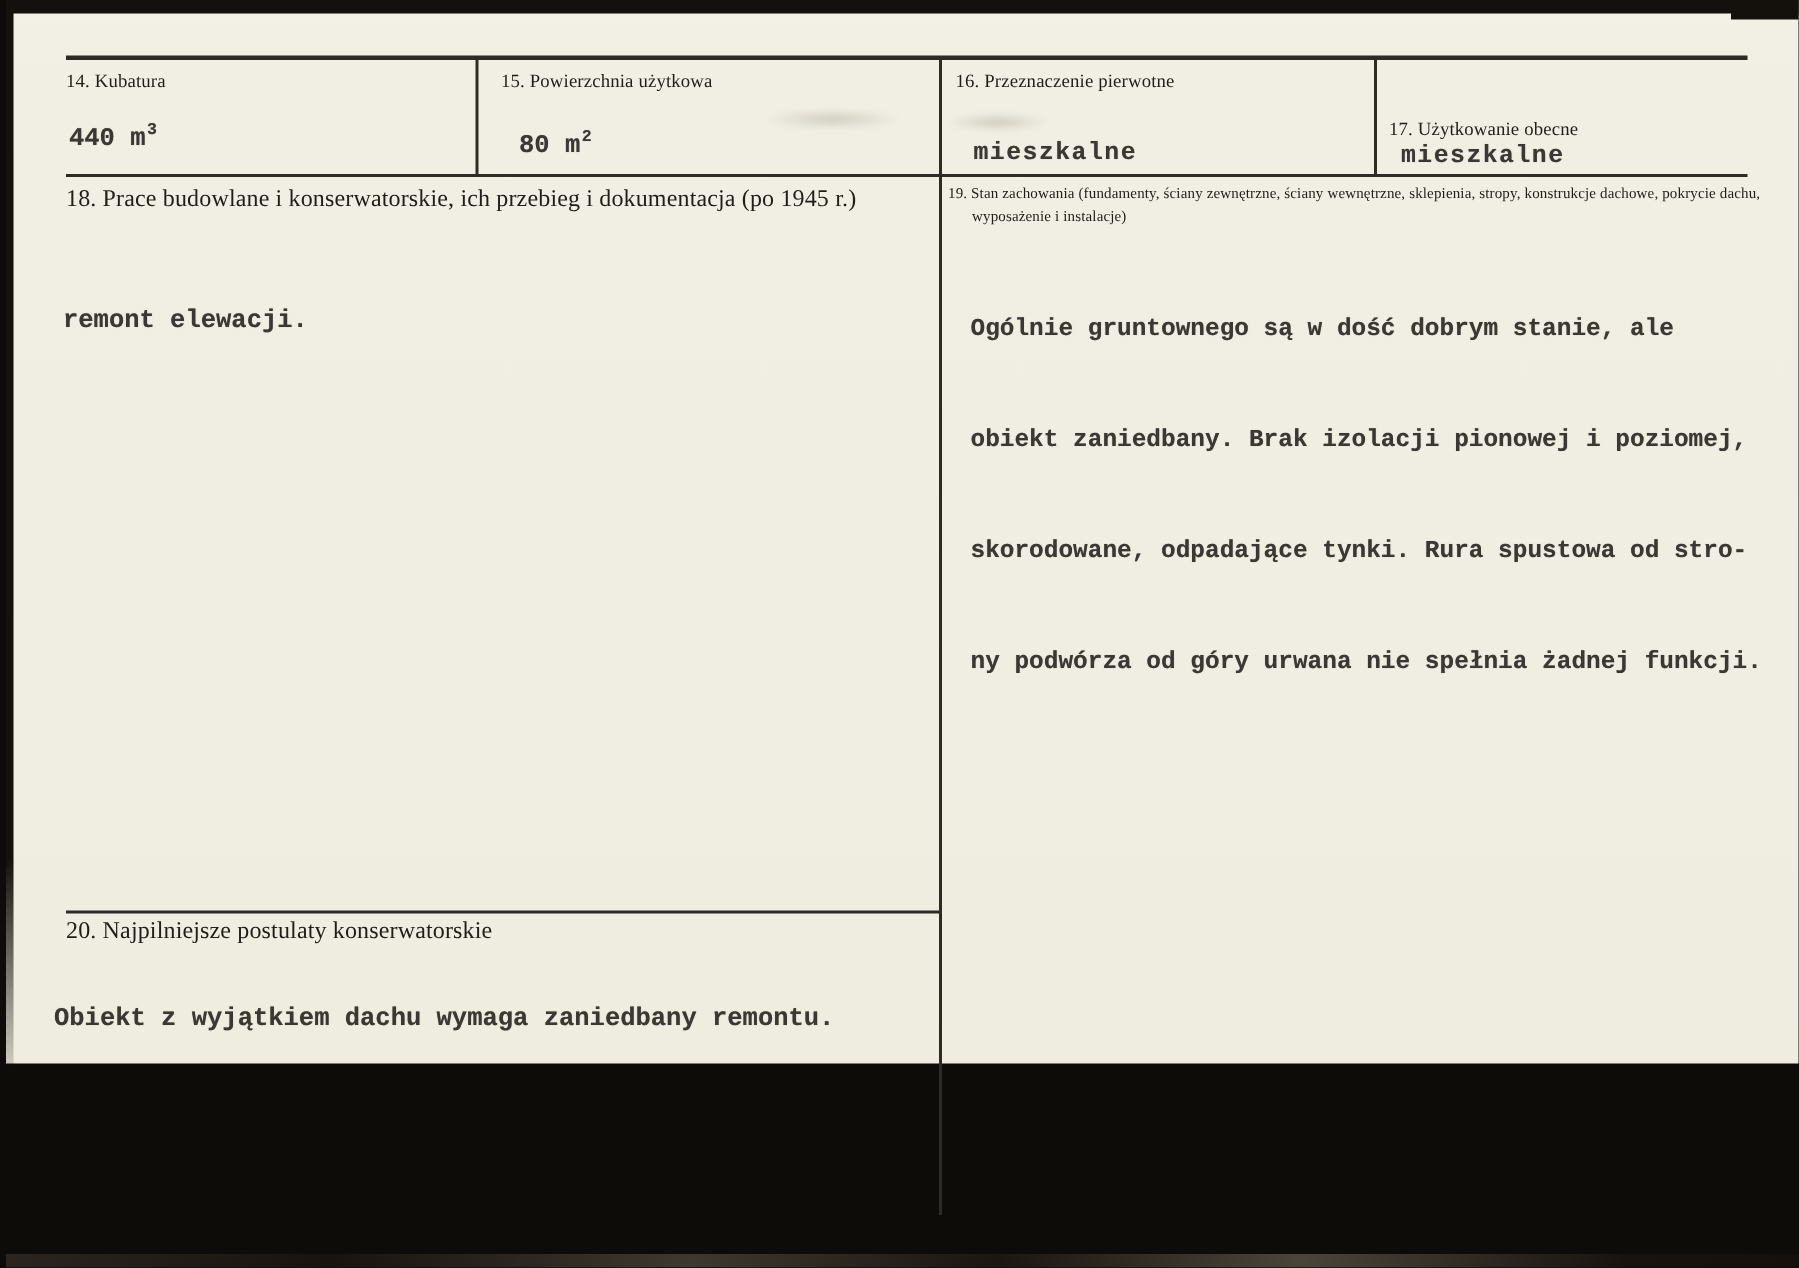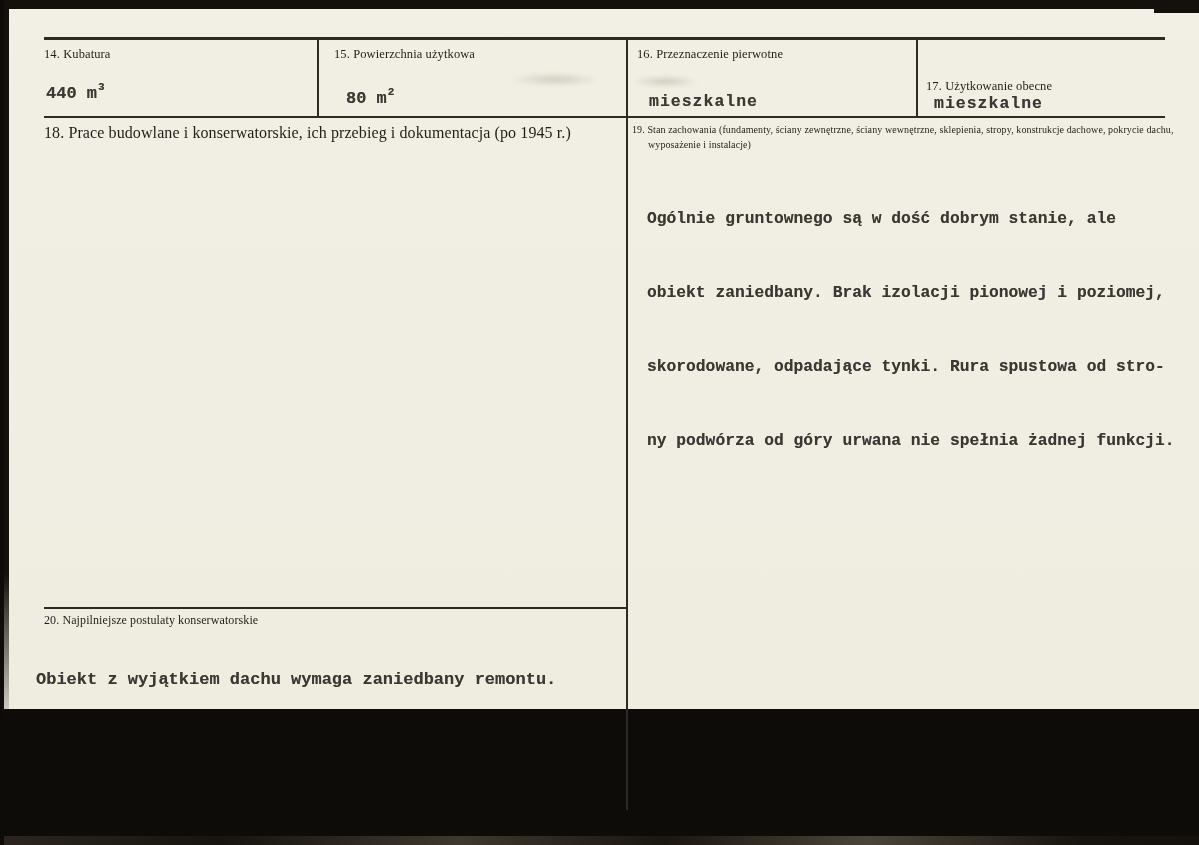--- a/index.html
+++ b/index.html
@@ -35,21 +35,21 @@
     font-family:"Liberation Serif", serif;letter-spacing:0.1px;white-space:nowrap;
   }
   .label-wrap{white-space:normal;}
   .l14{left:40px;top:47px;}
   .l15{left:330px;top:47px;font-family:Liberation Serif, serif;}
   .l16{left:633px;top:47px;}
   .l17{left:922px;top:47px;margin-top:32px;}
   .l18{left:40px;top:125px;font-size:16px;}
   .l19{left:628px;top:123px;width:534px;font-size:10px;line-height:14.5px;
        padding-left:16px;text-indent:-16px;}
-  .l20{left:40px;top:613px;font-size:12px;}
+  .l20{left:40px;top:613px;font-size:16px;}
   
   .typed{
     position:absolute;color:#3b3833;
     font-family:"Liberation Mono","DejaVu Sans Mono", monospace;
     font-weight:bold;white-space:pre;
     text-shadow:0 0 0.5px rgba(59,56,51,0.55);
   }
   .v14{left:42px;top:82px;font-size:17px;}
   .v15{left:342px;top:87px;font-size:17px;}
   .v16{left:645px;top:92px;font-size:16.5px;letter-spacing:1px;}
@@ -92,20 +92,21 @@
   <div class="typed v15"><span>80 m</span><sup>2</sup></div>
 
   <div class="label l16">16. Przeznaczenie pierwotne</div>
   <div class="typed v16">mieszkalne</div>
 
   <div class="label l17">17. Użytkowanie obecne</div>
   <div class="typed v17">mieszkalne</div>
 
   <div class="label l18">18. Prace budowlane i konserwatorskie, ich przebieg i dokumentacja (po 1945 r.)</div>
   <div class="typed body18">
+    <div>remont elewacji.</div>
   </div>
 
   <div class="label label-wrap l19">19. Stan zachowania (fundamenty, ściany zewnętrzne, ściany wewnętrzne, sklepienia, stropy, konstrukcje dachowe, pokrycie dachu, wyposażenie i instalacje)</div>
   <div class="typed body19">
     <div>Ogólnie gruntownego są w dość dobrym stanie, ale</div>
     <div>obiekt zaniedbany. Brak izolacji pionowej i poziomej,</div>
     <div>skorodowane, odpadające tynki. Rura spustowa od stro-</div>
     <div>ny podwórza od góry urwana nie spełnia żadnej funkcji.</div>
   </div>
 

